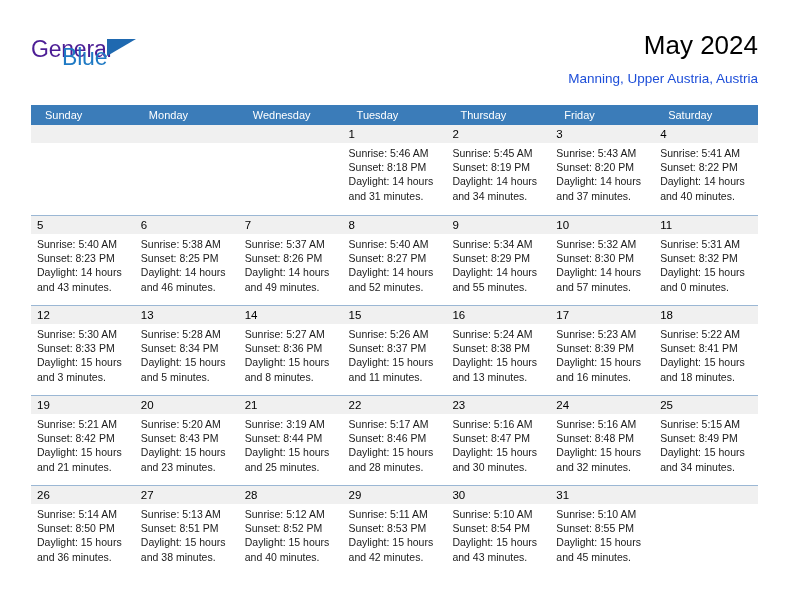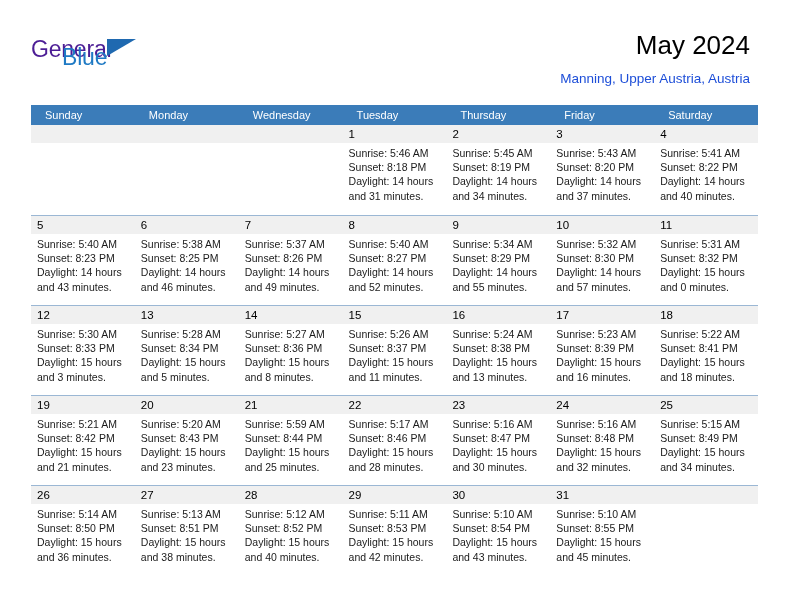--- a/index.html
+++ b/index.html
@@ -59,21 +59,21 @@
     position: absolute;
     left: 31px;
     top: 8px;
     font-size: 23px;
     letter-spacing: -0.2px;
     color: #1f7ac4;
     font-family: "Liberation Sans", sans-serif;
   }
   .title-block {
     position: absolute;
-    right: 8px;
+    right: 0;
     top: 0;
     text-align: right;
   }
   .cal-title {
     font-size: 26px;
     color: #000000;
     line-height: 34px;
     white-space: nowrap;
   }
   .cal-subtitle {
@@ -368,21 +368,21 @@
             <div class="day-info">
               <div>Sunrise: 5:20 AM</div>
               <div>Sunset: 8:43 PM</div>
               <div>Daylight: 15 hours</div>
               <div>and 23 minutes.</div>
             </div>
           </div>
           <div class="day">
             <div class="day-num">21</div>
             <div class="day-info">
-              <div>Sunrise: 5:59 AM</div>
+              <div>Sunrise: 3:19 AM</div>
               <div>Sunset: 8:44 PM</div>
               <div>Daylight: 15 hours</div>
               <div>and 25 minutes.</div>
             </div>
           </div>
           <div class="day">
             <div class="day-num">22</div>
             <div class="day-info">
               <div>Sunrise: 5:17 AM</div>
               <div>Sunset: 8:46 PM</div>

